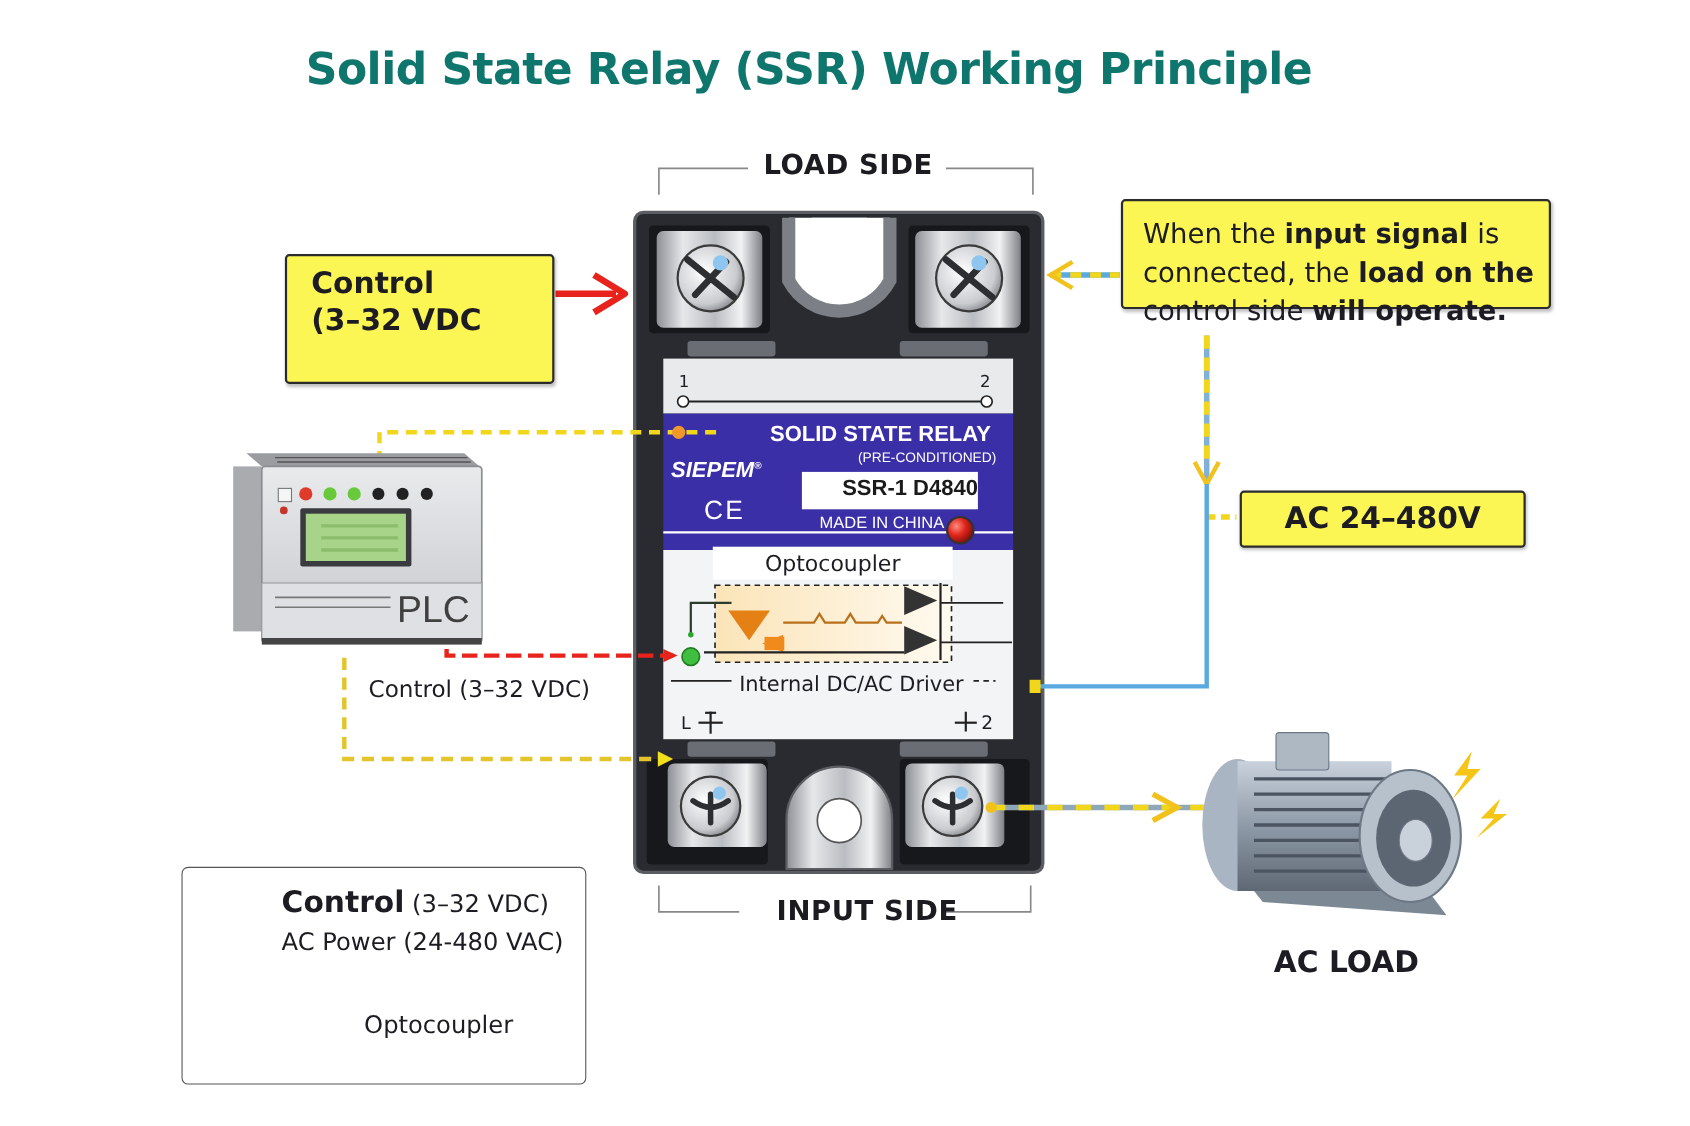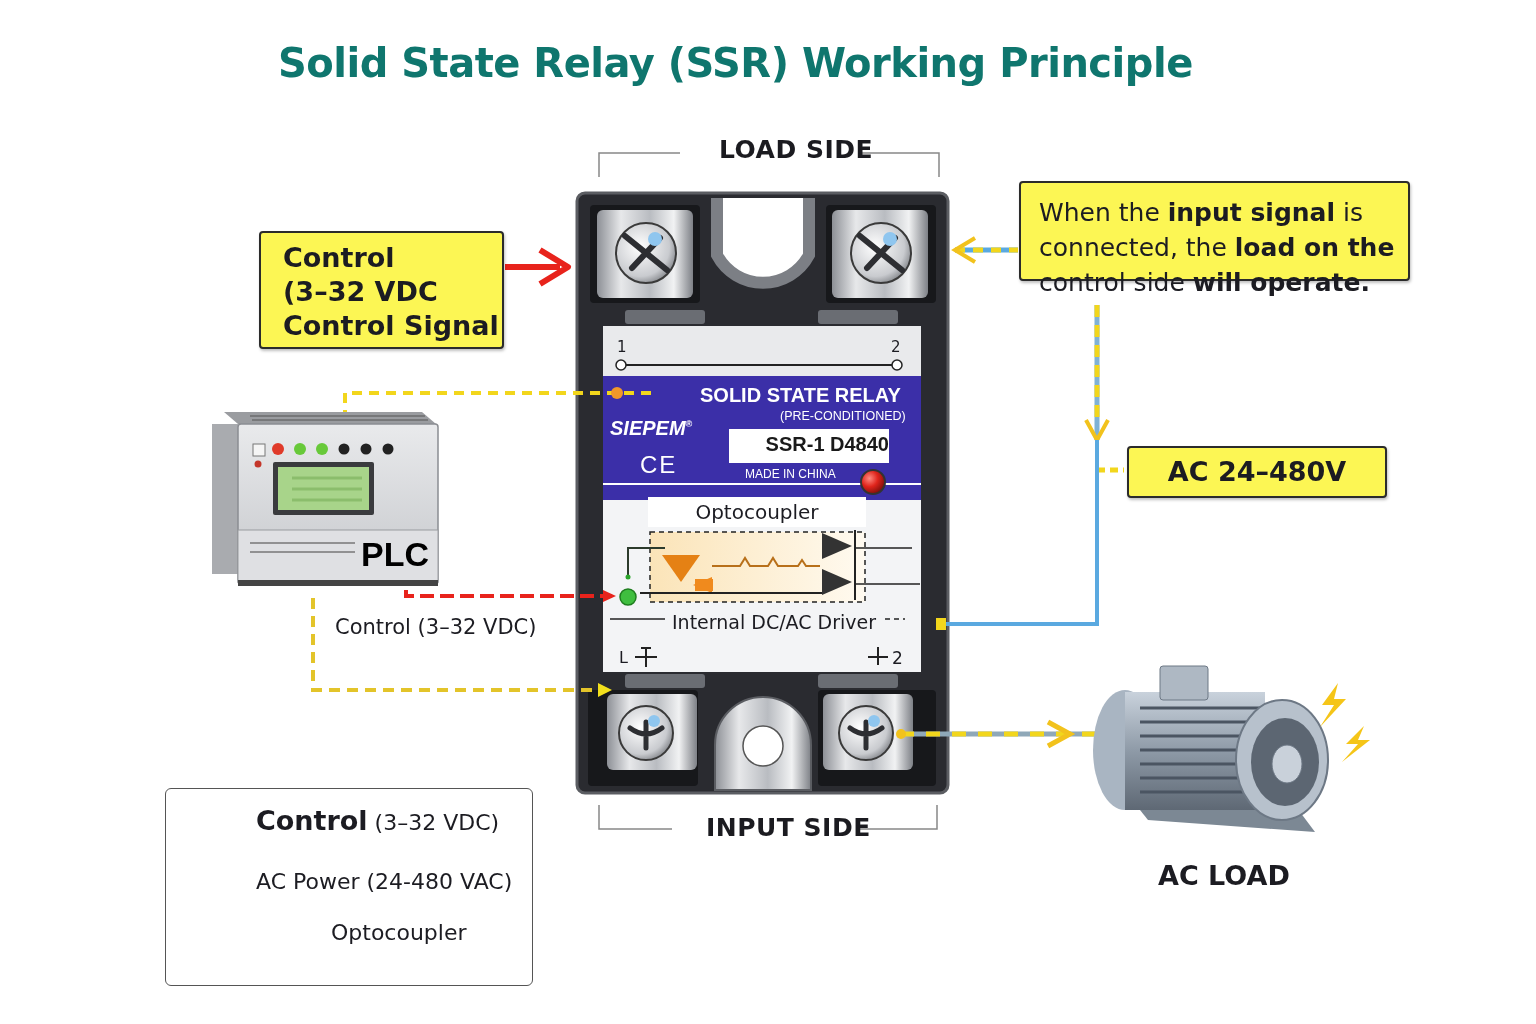--- a/index.html
+++ b/index.html
@@ -12,21 +12,21 @@
   .note-box{left:1019px;top:181px;width:391px;height:100px;padding:12px 0 0 18px;font-size:25px;line-height:35px;}
   .note-box b{font-weight:700;}
   .ac-box{left:1127px;top:446px;width:260px;height:52px;font-size:27px;font-weight:700;text-align:center;line-height:48px;}
   .wire-label{font-size:21px;white-space:nowrap;}
   .legend{left:165px;top:788px;width:368px;height:198px;border:1.5px solid #555;border-radius:6px;box-sizing:border-box;background:#fff;}
   .legend-row{position:absolute;left:22px;display:flex;align-items:center;}
   .legend-text{font-size:22px;white-space:nowrap;}
   .legend-text b{font-size:27px;font-weight:700;}
   .ssr-text{font-family:"Liberation Sans",sans-serif;font-weight:700;white-space:nowrap;}
   .ac-load-label{left:1158px;top:860px;font-size:27px;font-weight:700;}
-  .plc-label{font-family:"Liberation Sans",sans-serif;font-size:34px;font-weight:700;color:#000000;}
+  .plc-label{font-family:"Liberation Sans",sans-serif;font-size:34px;font-weight:400;color:#404040;}
 </style>
 </head>
 <body>
 
 <div class="abs title">Solid State Relay (SSR) Working Principle</div>
 
 <svg class="abs" style="left:0;top:0" width="1536" height="1024">
   <defs>
     <linearGradient id="metal" x1="0" y1="0" x2="1" y2="0">
       <stop offset="0" stop-color="#8d9096"></stop>
@@ -253,59 +253,58 @@
     <line x1="190" y1="870" x2="240" y2="870" stroke="#e3c42a" stroke-width="4" stroke-dasharray="11,7"></line>
     <rect x="188" y="910" width="127" height="58" fill="#fdf8df" stroke="#d6b63a" stroke-width="2" stroke-dasharray="9,6"></rect>
     <circle cx="217" cy="933" r="9" fill="#4cc63a" stroke="#2a8a22" stroke-width="1.5"></circle>
     <polyline points="226,933 266,933 266,950" fill="none" stroke="#e8562a" stroke-width="3"></polyline>
     <polygon points="259,946 266,956 273,946" fill="#e8562a"></polygon>
     <path d="M 290,922 L 278,940 L 287,940 L 278,958 L 298,934 L 289,934 Z" fill="#ec5a1e"></path>
     <line x1="217" y1="944" x2="217" y2="966" stroke="#222" stroke-width="2"></line>
   </g>
 </svg>
 
-<div class="abs side-label" style="left:694px;top:135px;margin-left:25px;">LOAD SIDE</div>
+<div class="abs side-label" style="left:694px;top:135px;">LOAD SIDE</div>
 <div class="abs side-label" style="left:686px;top:813px;margin-left:20px;">INPUT SIDE</div>
 
 <div class="abs" style="left:617px;top:338px;font-size:15px;">1</div>
 <div class="abs" style="left:891px;top:338px;font-size:15px;">2</div>
 <div class="abs ssr-text" style="left:700px;top:384px;font-size:20px;color:#ffffff;">SOLID STATE RELAY</div>
 <div class="abs ssr-text" style="left:780px;top:409px;font-size:12.5px;font-weight:400;color:#ffffff;">(PRE-CONDITIONED)</div>
 <div class="abs ssr-text" style="left:610px;top:417px;font-size:20px;font-style:italic;color:#ffffff;"><span>SIEPEM</span><sup style="font-size:9px;">®</sup></div>
 <div class="abs ssr-text" style="left:640px;top:451px;font-size:24px;font-weight:400;color:#ffffff;letter-spacing:2px;">CE</div>
 <div class="abs ssr-text" style="left:729px;top:433px;width:160px;text-align:right;font-size:20px;color:#1a1a1a;">SSR-1 D4840</div>
-<div class="abs ssr-text" style="left:745px;top:467px;font-size:12px;font-weight:400;color:#ffffff;">MADE IN CHINA</div>
+<div class="abs ssr-text" style="left:745px;top:467px;font-size:15px;font-weight:400;color:#ffffff;">MADE IN CHINA</div>
 <div class="abs" style="left:648px;top:500px;width:218px;text-align:center;font-size:20px;">Optocoupler</div>
 <div class="abs" style="left:672px;top:611px;font-size:19px;white-space:nowrap;">Internal DC/AC Driver</div>
 <div class="abs" style="left:619px;top:648px;font-size:16px;">L</div>
 <div class="abs" style="left:892px;top:648px;font-size:17px;">2</div>
 
 <div class="abs yellow-box ctrl-box">
   <div>Control</div>
   <div>(3–32 VDC</div>
-  <div>Control Signal</div>
 </div>
 
 <div class="abs yellow-box note-box">
   <div><span>When the </span><b>input signal</b><span> is</span></div>
   <div><span>connected, the </span><b>load on the</b></div>
   <div><span>control side </span><b>will operate.</b></div>
 </div>
 
 <div class="abs yellow-box ac-box">AC 24–480V</div>
 
 <div class="abs plc-label" style="left:361px;top:535px;">PLC</div>
 
 <div class="abs wire-label" style="left:335px;top:615px;">Control (3–32 VDC)</div>
 
 <div class="abs ac-load-label">AC LOAD</div>
 
 <div class="abs legend">
   <div class="legend-row" style="left:90px;top:16px;">
     <span class="legend-text"><b>Control</b><span> (3–32 VDC)</span></span>
   </div>
-  <div class="legend-row" style="left:90px;top:80px;">
+  <div class="legend-row" style="left:90px;top:56px;">
     <span class="legend-text">AC Power (24-480 VAC)</span>
   </div>
   <div class="legend-row" style="left:165px;top:131px;">
     <span class="legend-text">Optocoupler</span>
   </div>
 </div>
 
 </body></html>

